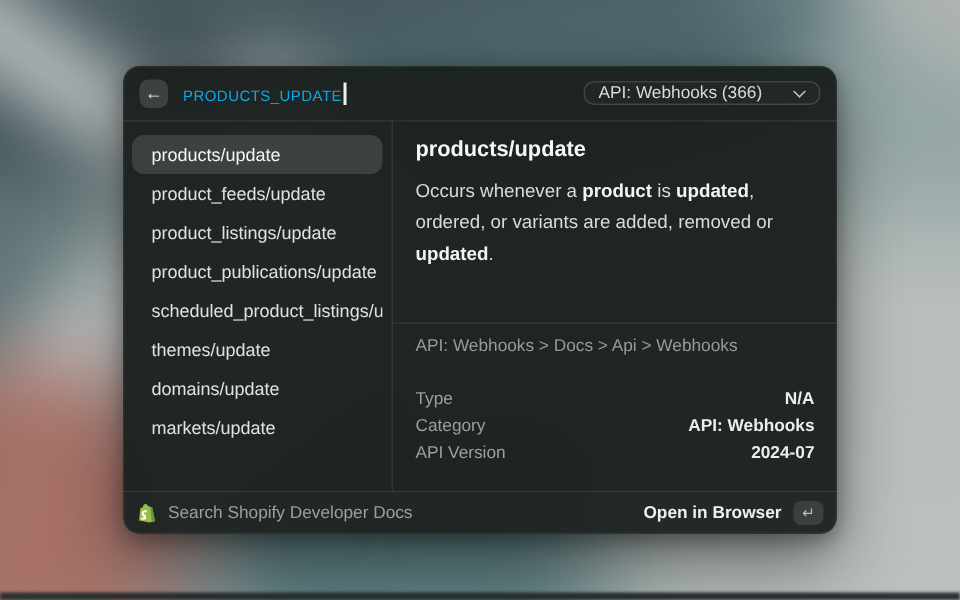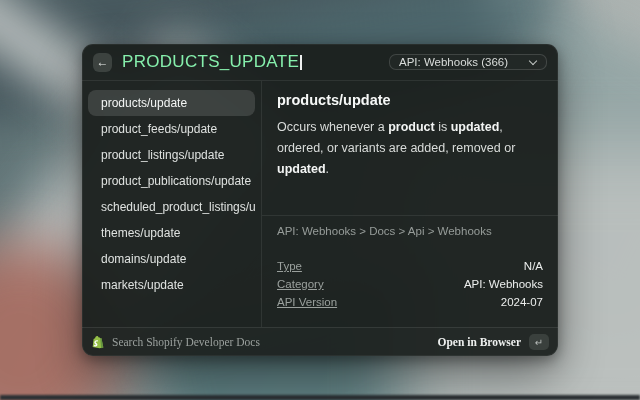--- a/index.html
+++ b/index.html
@@ -24,21 +24,21 @@
   #win { position:absolute; left:82px; top:44px; width:476px; height:312px;
          border-radius:11px; background:rgba(27,32,30,.965);
          box-shadow:0 18px 45px rgba(0,0,0,.45), 0 4px 14px rgba(0,0,0,.35), inset 0 0 0 1px rgba(255,255,255,.05);
          display:flex; flex-direction:column; color:#eceeed; }
 
   
   .topbar { height:37px; flex:0 0 37px; display:flex; align-items:center; padding:0 11px;
             border-bottom:1px solid rgba(255,255,255,.08); }
   .backbtn { width:19px; height:19px; border-radius:6px; background:#3c423f; color:#e9ebe9;
              display:flex; align-items:center; justify-content:center; font-size:12px; cursor:default; }
-  .query { margin-left:10px; font-size:17px; letter-spacing:.3px; color:#86efac; }
+  .query { margin-left:10px; font-size:10px; letter-spacing:.3px; color:#0ea5e9; }
   .caret { display:inline-block; width:1.5px; height:15px; background:#eef0ef; margin-left:1px;
            vertical-align:-3px; animation:blink 1.1s steps(1) infinite; }
   @keyframes blink { 50% { opacity:0; } }
   .dropdown { margin-left:auto; height:16px; min-width:158px; padding:0 9px;
               border:1px solid rgba(255,255,255,.14); border-radius:7px;
               display:flex; align-items:center; justify-content:space-between;
               font-size:11.5px; color:#d9dcda; background:rgba(255,255,255,.02); }
   .chev { width:6px; height:6px; border-right:1.4px solid #c2c6c4; border-bottom:1.4px solid #c2c6c4;
           transform:rotate(45deg); margin:-3px 1px 0 14px; }
 
@@ -53,27 +53,27 @@
   .detail { flex:1 1 auto; display:flex; flex-direction:column; min-width:0; }
   .detail-top { height:135px; flex:0 0 135px; padding:11px 15px 0 15px;
                 border-bottom:1px solid rgba(255,255,255,.08); }
   .d-title { font-size:14.5px; font-weight:700; color:#f6f8f7; margin-bottom:9px; }
   .d-desc { font-size:12.5px; line-height:21px; color:#d9dcda; }
   .d-desc .b { font-weight:700; color:#f3f5f4; }
 
   .meta { padding:9px 15px; font-size:11.5px; }
   .crumb { color:#969c99; margin-bottom:20px; }
   .mrow { display:flex; justify-content:space-between; align-items:center; height:18px; }
-  .mlabel { color:#9aa09d;text-decoration:underline; }
-  .mvalue { color:#eceeed; font-weight:400; }
+  .mlabel { color:#9aa09d; }
+  .mvalue { color:#eceeed; font-weight:700; }
 
   
   .footer { flex:0 0 29px; margin-top:auto; border-top:1px solid rgba(255,255,255,.09);
             display:flex; align-items:center; padding:0 9px; background:rgba(255,255,255,.015);
-            border-radius:0 0 11px 11px;font-family:Liberation Serif, serif; }
+            border-radius:0 0 11px 11px; }
   .appname { margin-left:8px; font-size:11.5px; color:#9aa09d; }
   .action { margin-left:auto; font-size:11.5px; font-weight:600; color:#eef0ef; }
   .key { width:20px; height:16px; margin-left:8px; border-radius:5px; background:#3a403d;
          display:flex; align-items:center; justify-content:center; font-size:10px; color:#b9bdbb; }
 </style>
 </head>
 <body>
 
 <div id="bg">
   <div class="blob b-topdark"></div>

